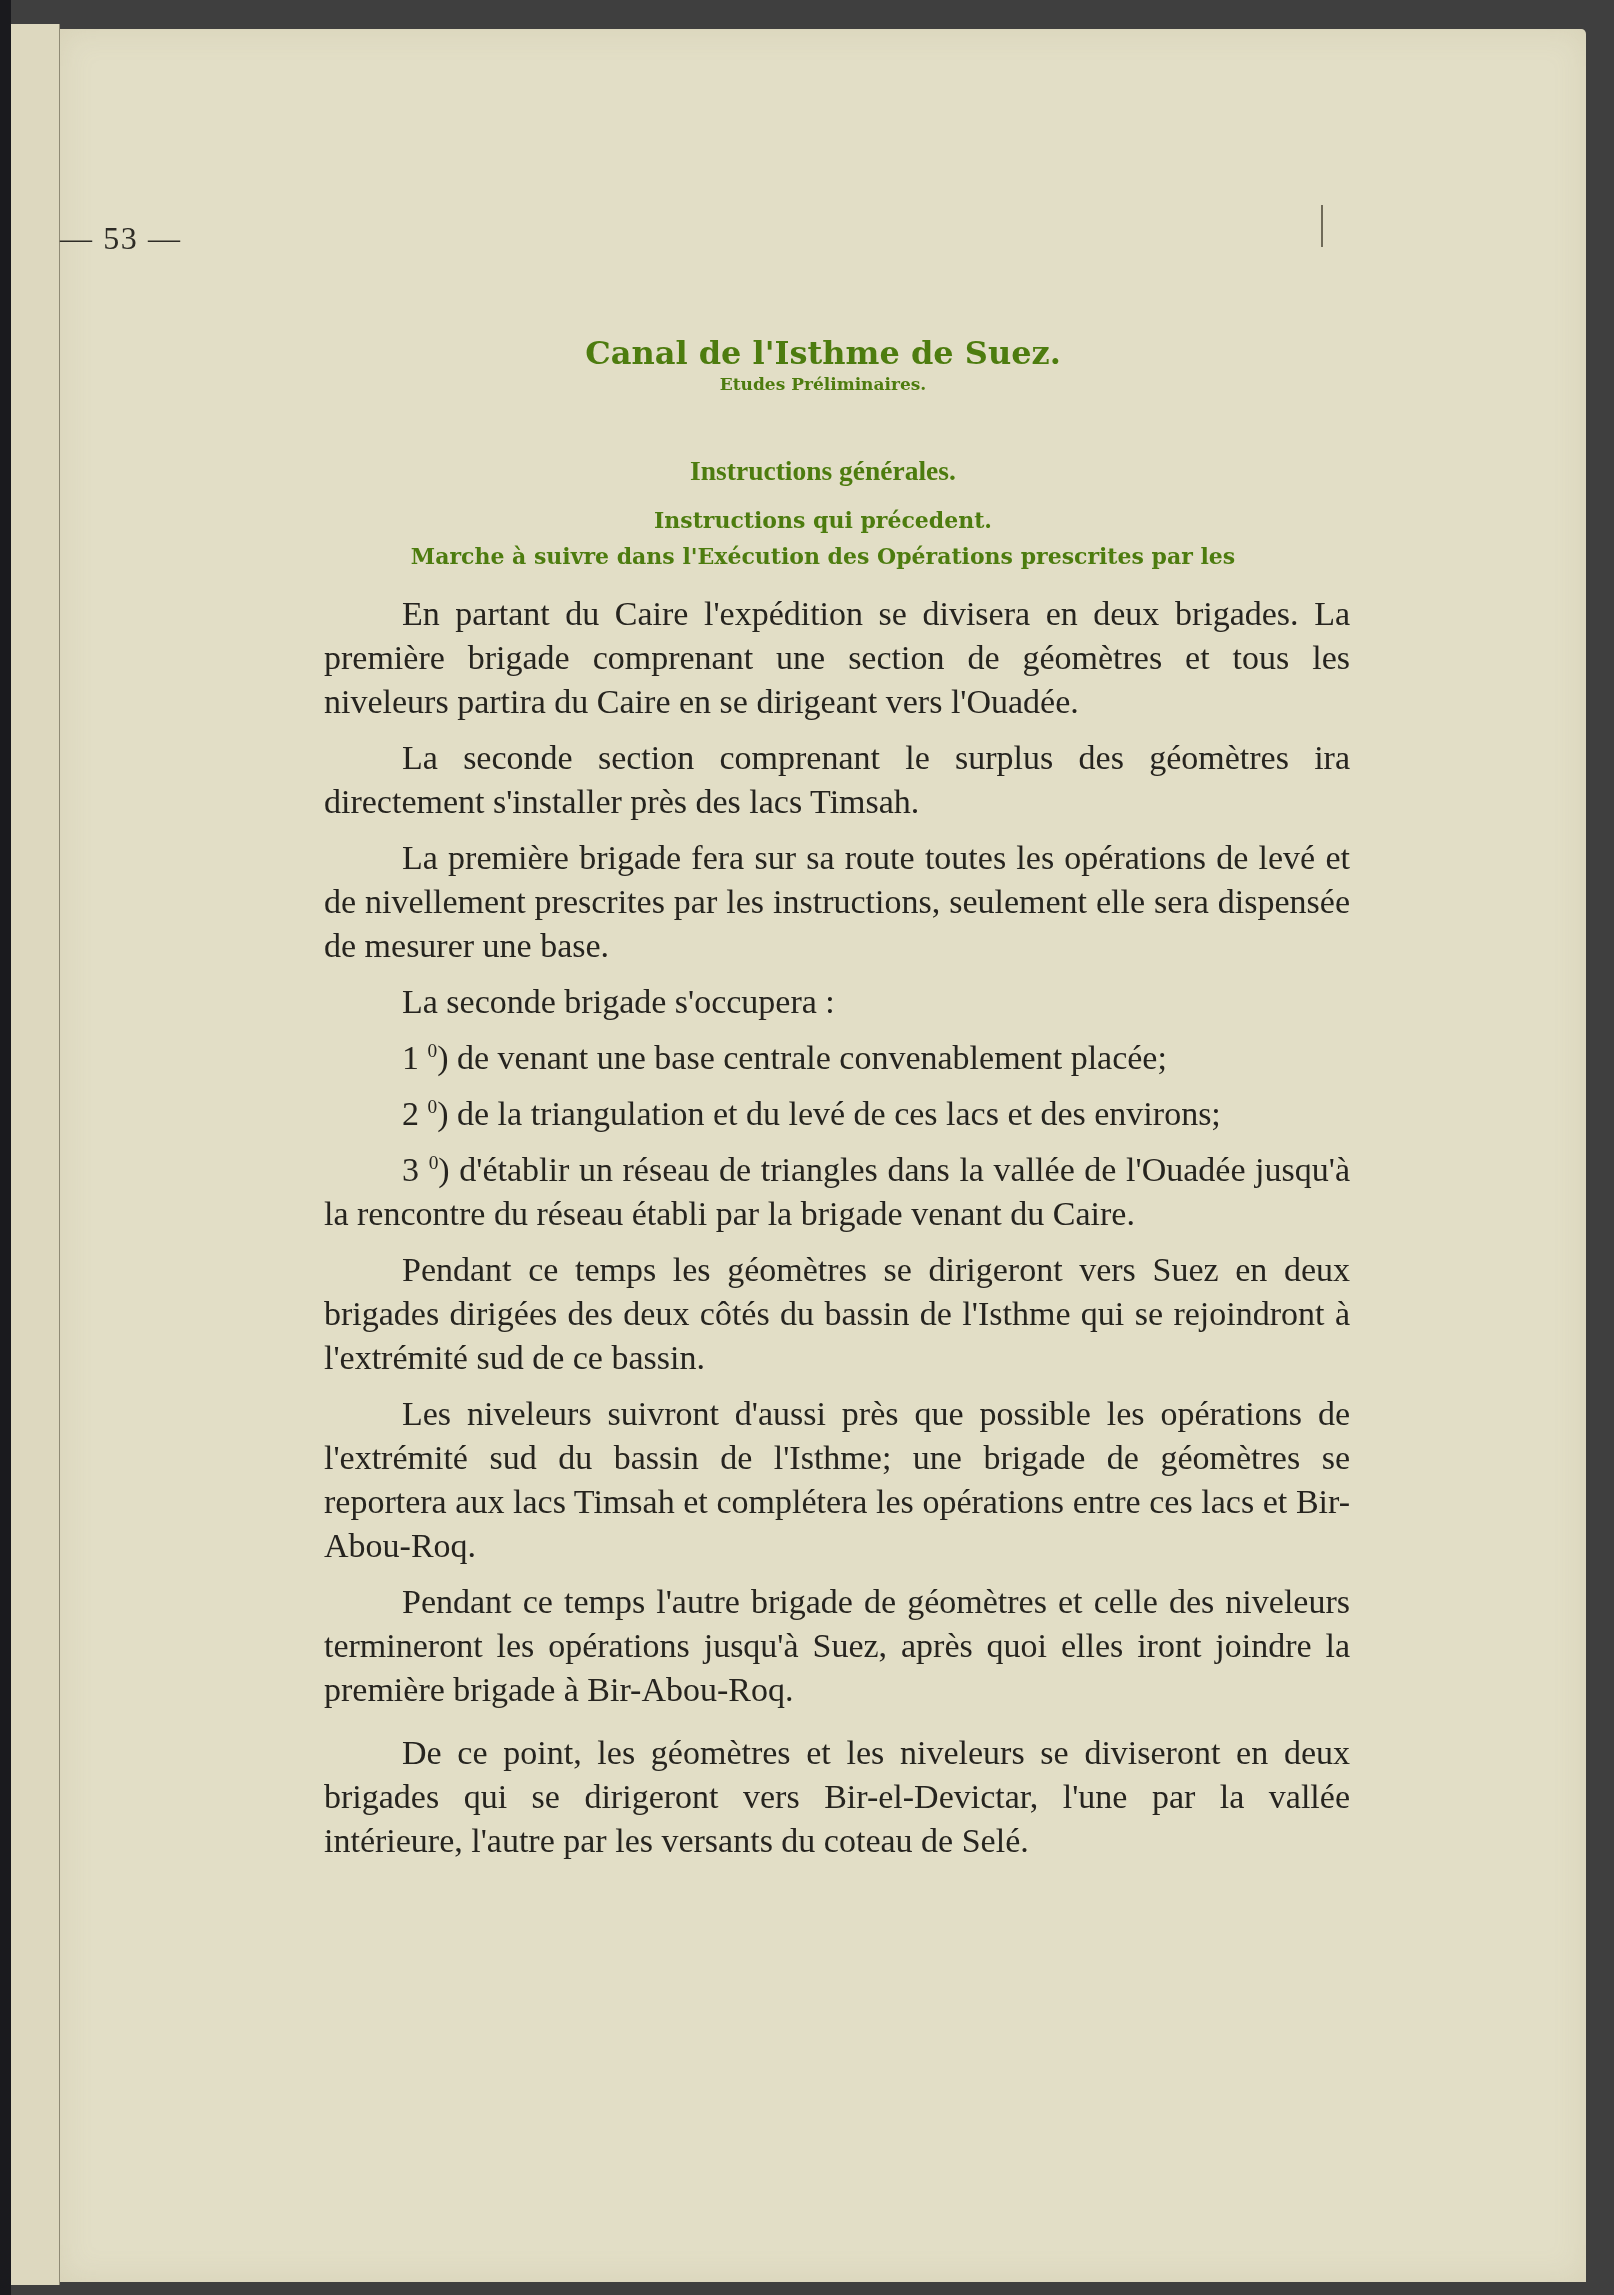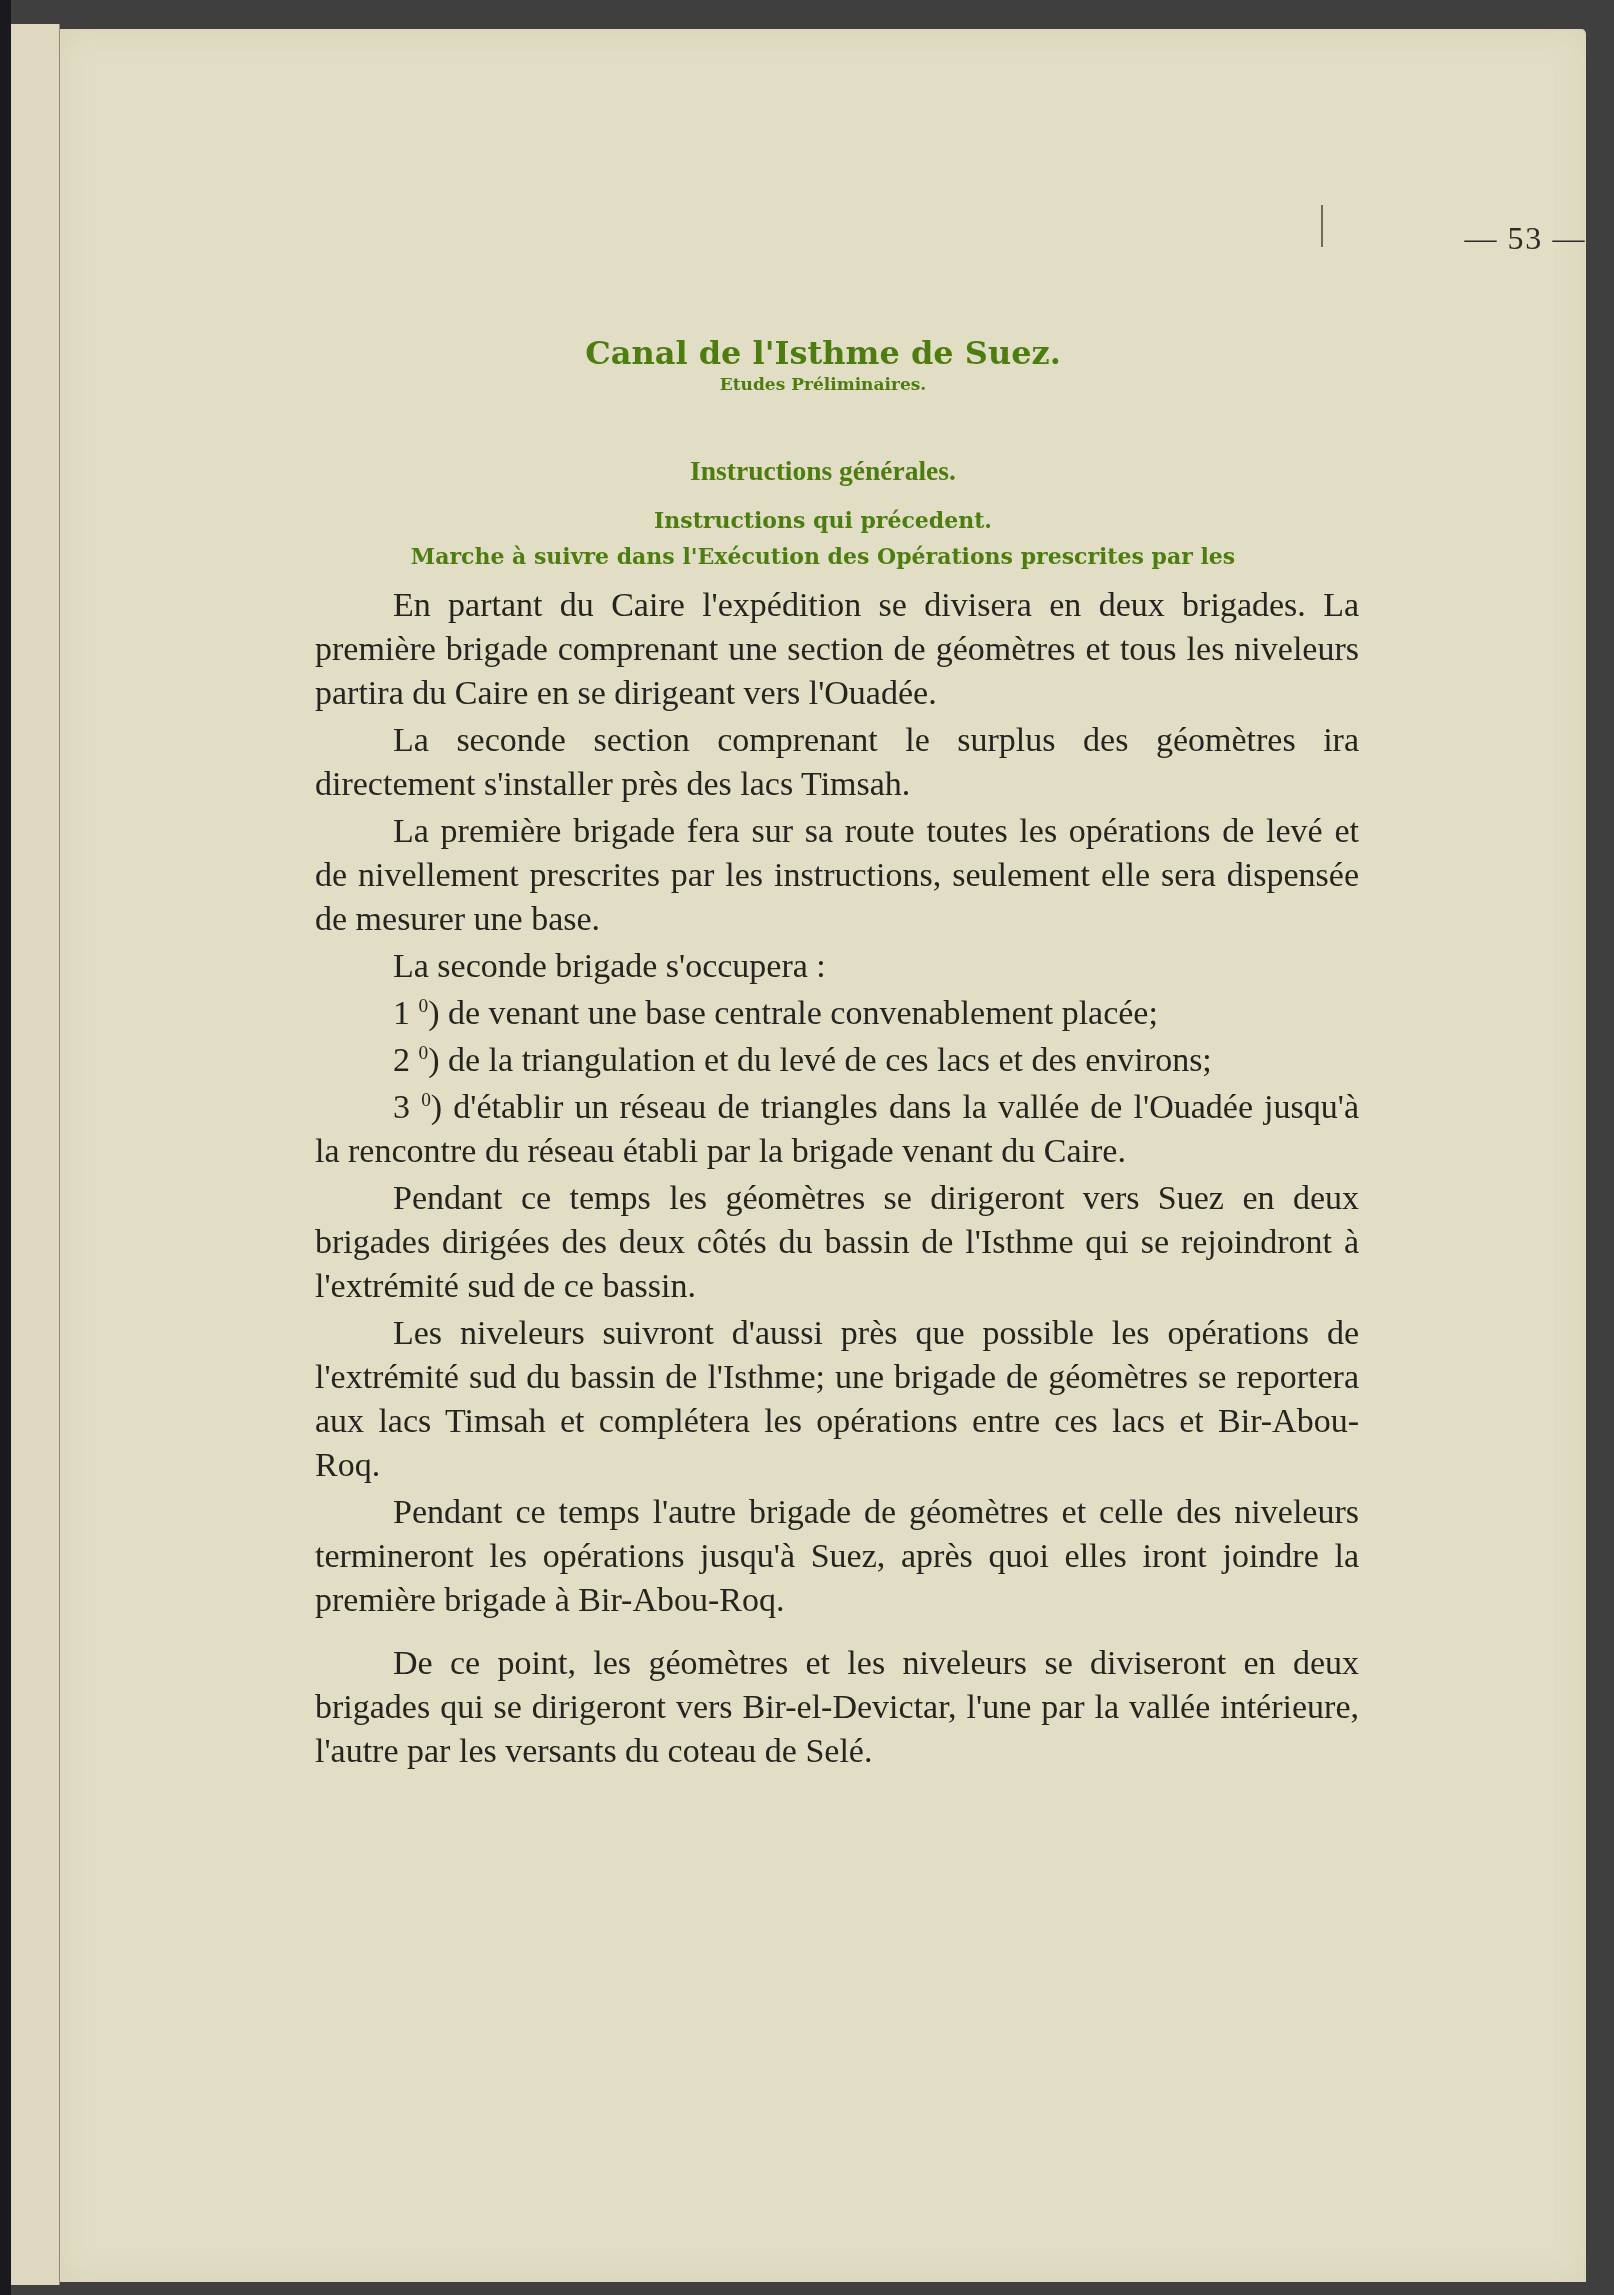--- a/index.html
+++ b/index.html
@@ -13,34 +13,34 @@
     position: absolute; left: 11.3px; top: 24px; width: 48px; height: 2261px;
     background: #ddd8bf; border-right: 1.6px solid #8f8a75;
   }
   .page {
     position: absolute; left: 60px; top: 29px; width: 1526px; height: 2253px;
     background: #e2dec6;
     box-shadow: inset 0 0 32px rgba(160,150,110,0.18);
     border-top-right-radius: 4.8px;
   }
   .page-number {
-    position: absolute; top: 191px; left: 0; width: 100%; text-align: right;
+    position: absolute; top: 191px; left: 0; width: 100%; text-align: left;
     font-size: 32px; color: #2e2c26; letter-spacing: 1.6px;
   }
   .block { position: absolute; left: 0; width: 100%; text-align: center; color: #4d7c0f; }
   .title { top: 305px; font-family: "DejaVu Serif", serif; font-weight: bold; font-size: 32px; }
   .subtitle { top: 345px; font-family: "DejaVu Serif", serif; font-weight: bold; font-size: 17px; }
   .section-title { top: 426px; font-family: Liberation Serif, serif; font-weight: bold; font-size: 27.5px; }
   .section-sub { top: 473px; font-family: "DejaVu Serif", serif; font-weight: bold; font-size: 22px; line-height: 36px; }
   .body-text {
     position: absolute; left: 252px; top: 551px; width: 1050px;
     font-size: 34px; line-height: 44px; color: #26241f;
     text-align: justify;
   }
-  .body-text p { margin: 3px; text-indent: 78px; }
+  .body-text p { margin: 12px; text-indent: 78px; }
   .body-text p.gap { margin-top: 19.4px; }
   .sup { font-size: 19.4px; vertical-align: super; line-height: 0; }
   .mark { position: absolute; background: #6f6a58; width: 1.6px; }
 </style>
 </head>
 <body>
 
 <div class="spine-strip"></div>
 <div class="left-page"></div>
 

